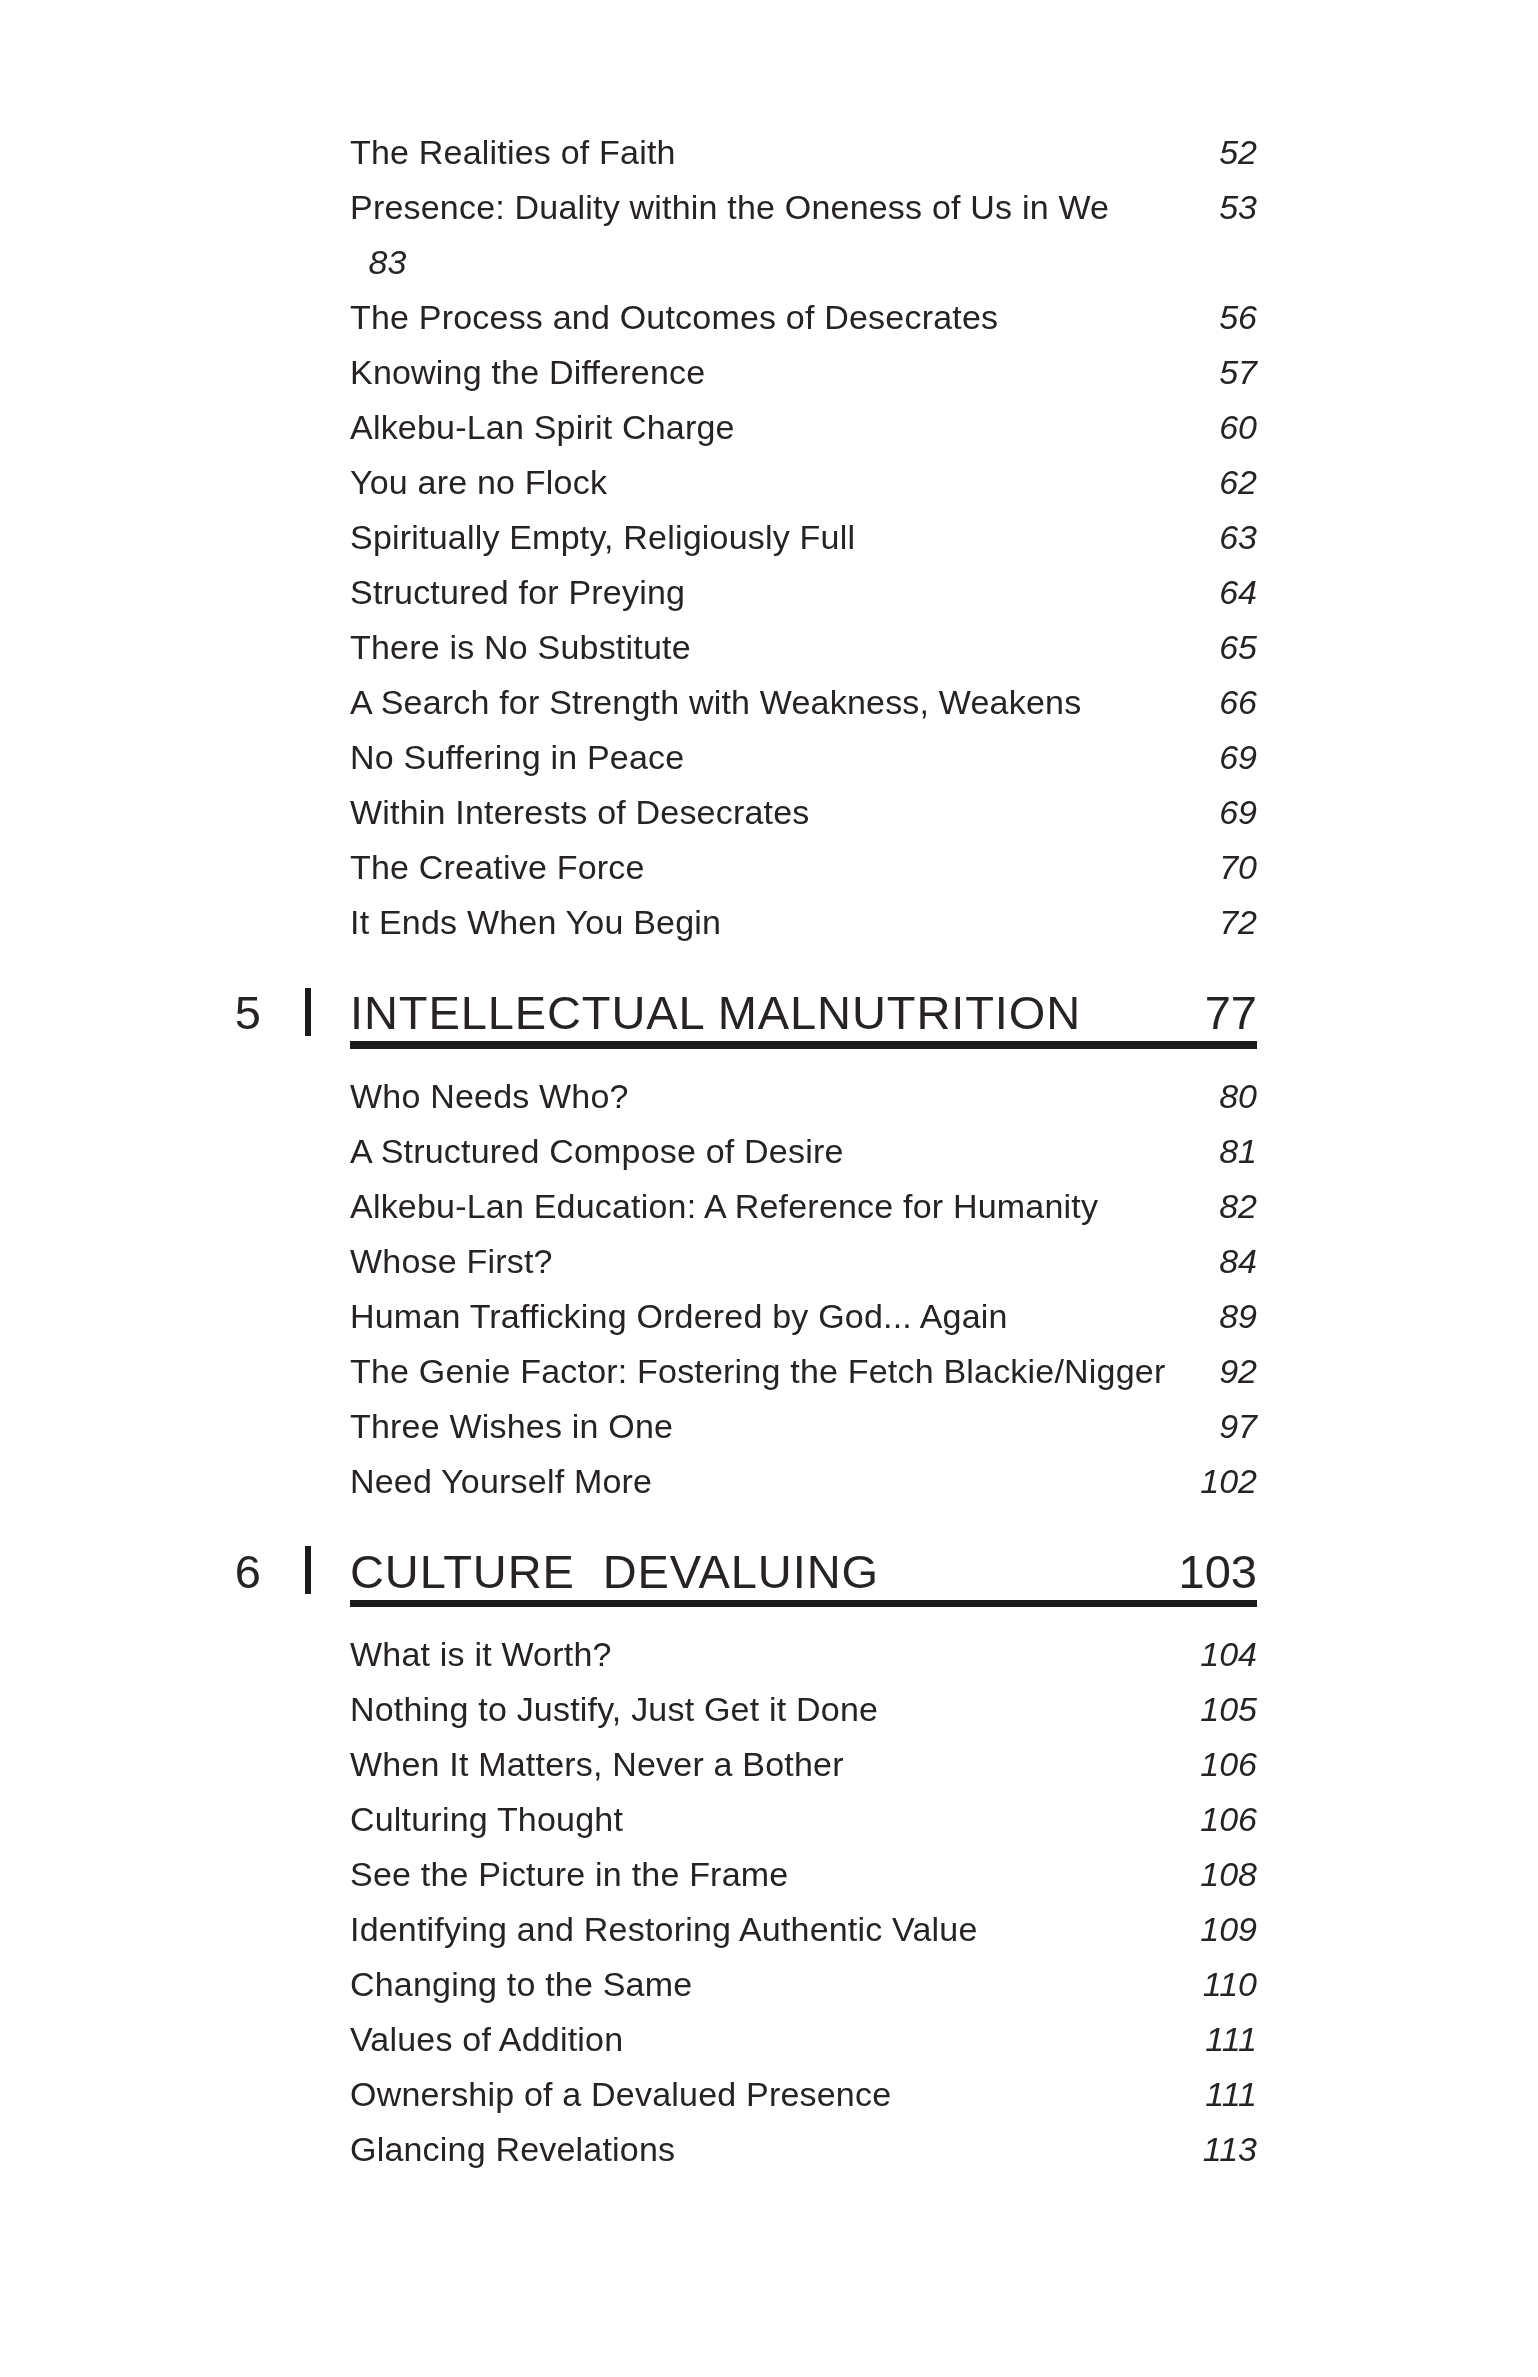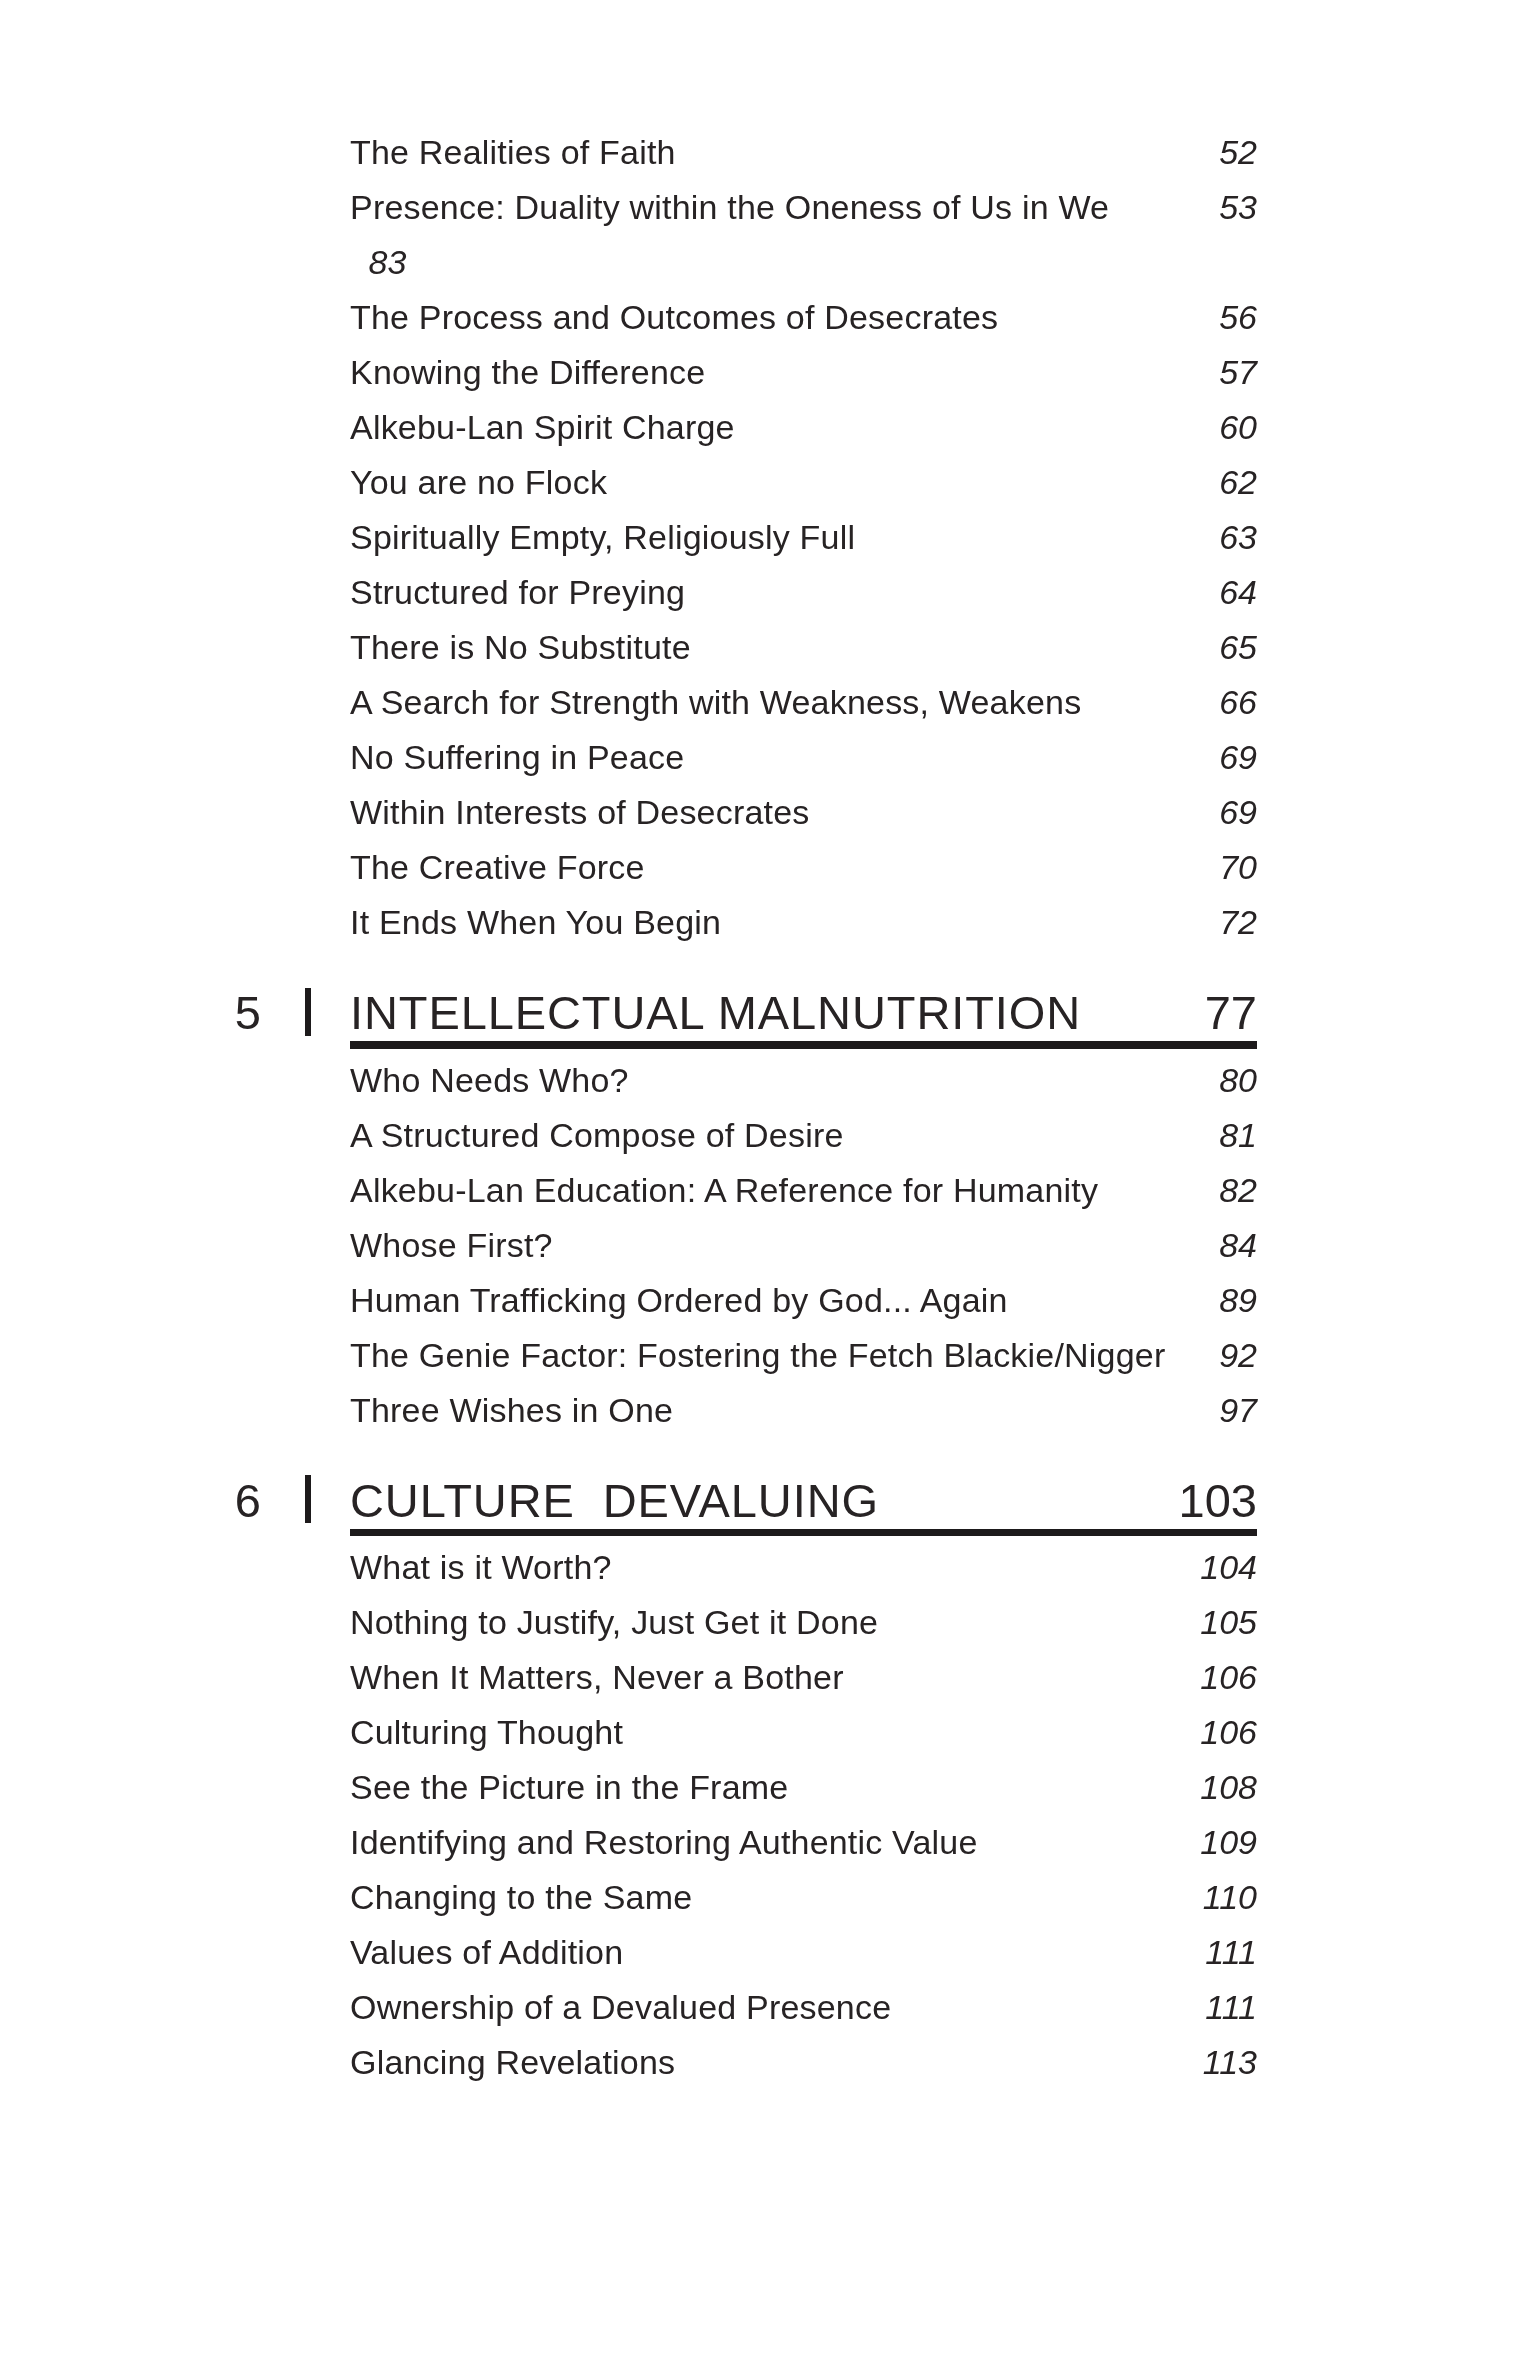--- a/index.html
+++ b/index.html
@@ -75,21 +75,21 @@
     width: 5.6px;
     height: 48px;
     background: #1d1a1b;
   }
   .rule {
     height: 7.5px;
     background: #1d1a1b;
     width: 100%;
   }
   .after-rule {
-    margin-top: 4px;
+    margin-top: 20px;
   }
 </style>
 </head>
 <body>
 
 <div class="page">
   <div class="content">
       <div class="sec-entries">
         <div class="toc-row">
           <span class="entry-title">The Realities of Faith</span>
@@ -180,20 +180,24 @@
           <span class="entry-page">89</span>
         </div>
         <div class="toc-row">
           <span class="entry-title">The Genie Factor: Fostering the Fetch Blackie/Nigger</span>
           <span class="entry-page">92</span>
         </div>
         <div class="toc-row">
           <span class="entry-title">Three Wishes in One</span>
           <span class="entry-page">97</span>
         </div>
+        <div class="toc-row">
+          <span class="entry-title">Need Yourself More</span>
+          <span class="entry-page">102</span>
+        </div>
       </div>
       <div class="chapter">
         <span class="chap-num">6</span>
         <span class="chap-bar"></span>
         <span class="chap-title">CULTURE  DEVALUING</span>
         <span class="chap-page">103</span>
       </div>
       <div class="rule"></div>
       <div class="sec-entries after-rule">
         <div class="toc-row">

